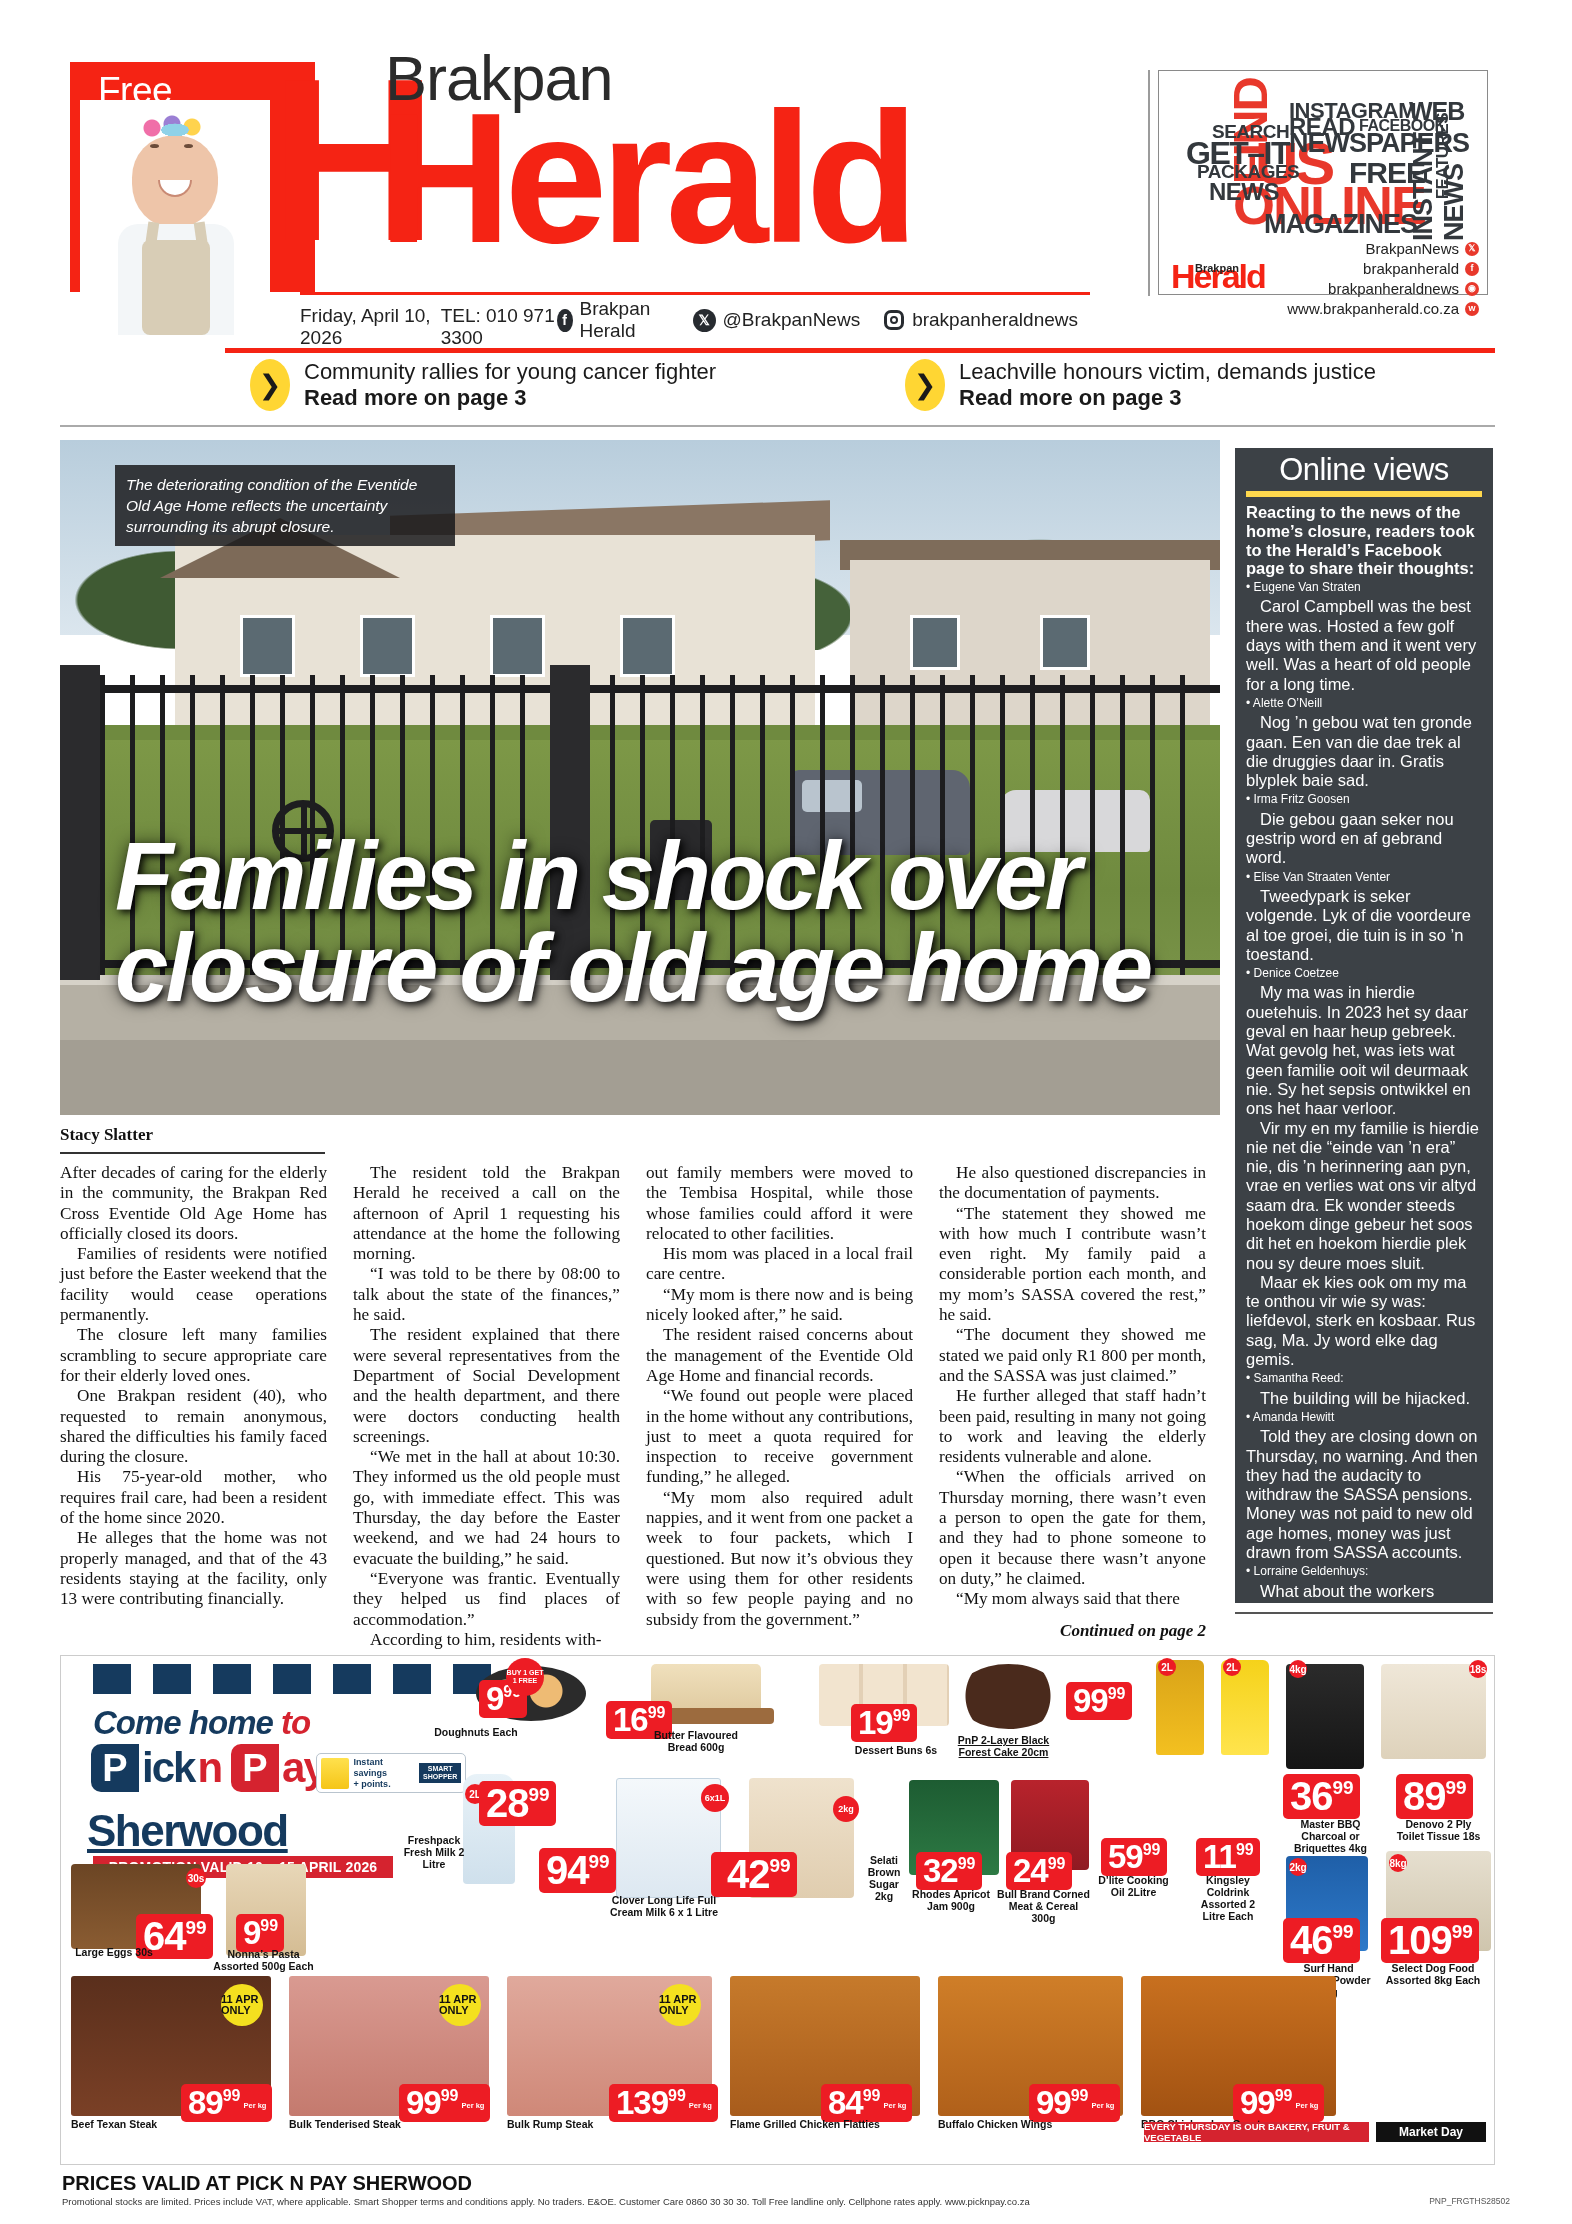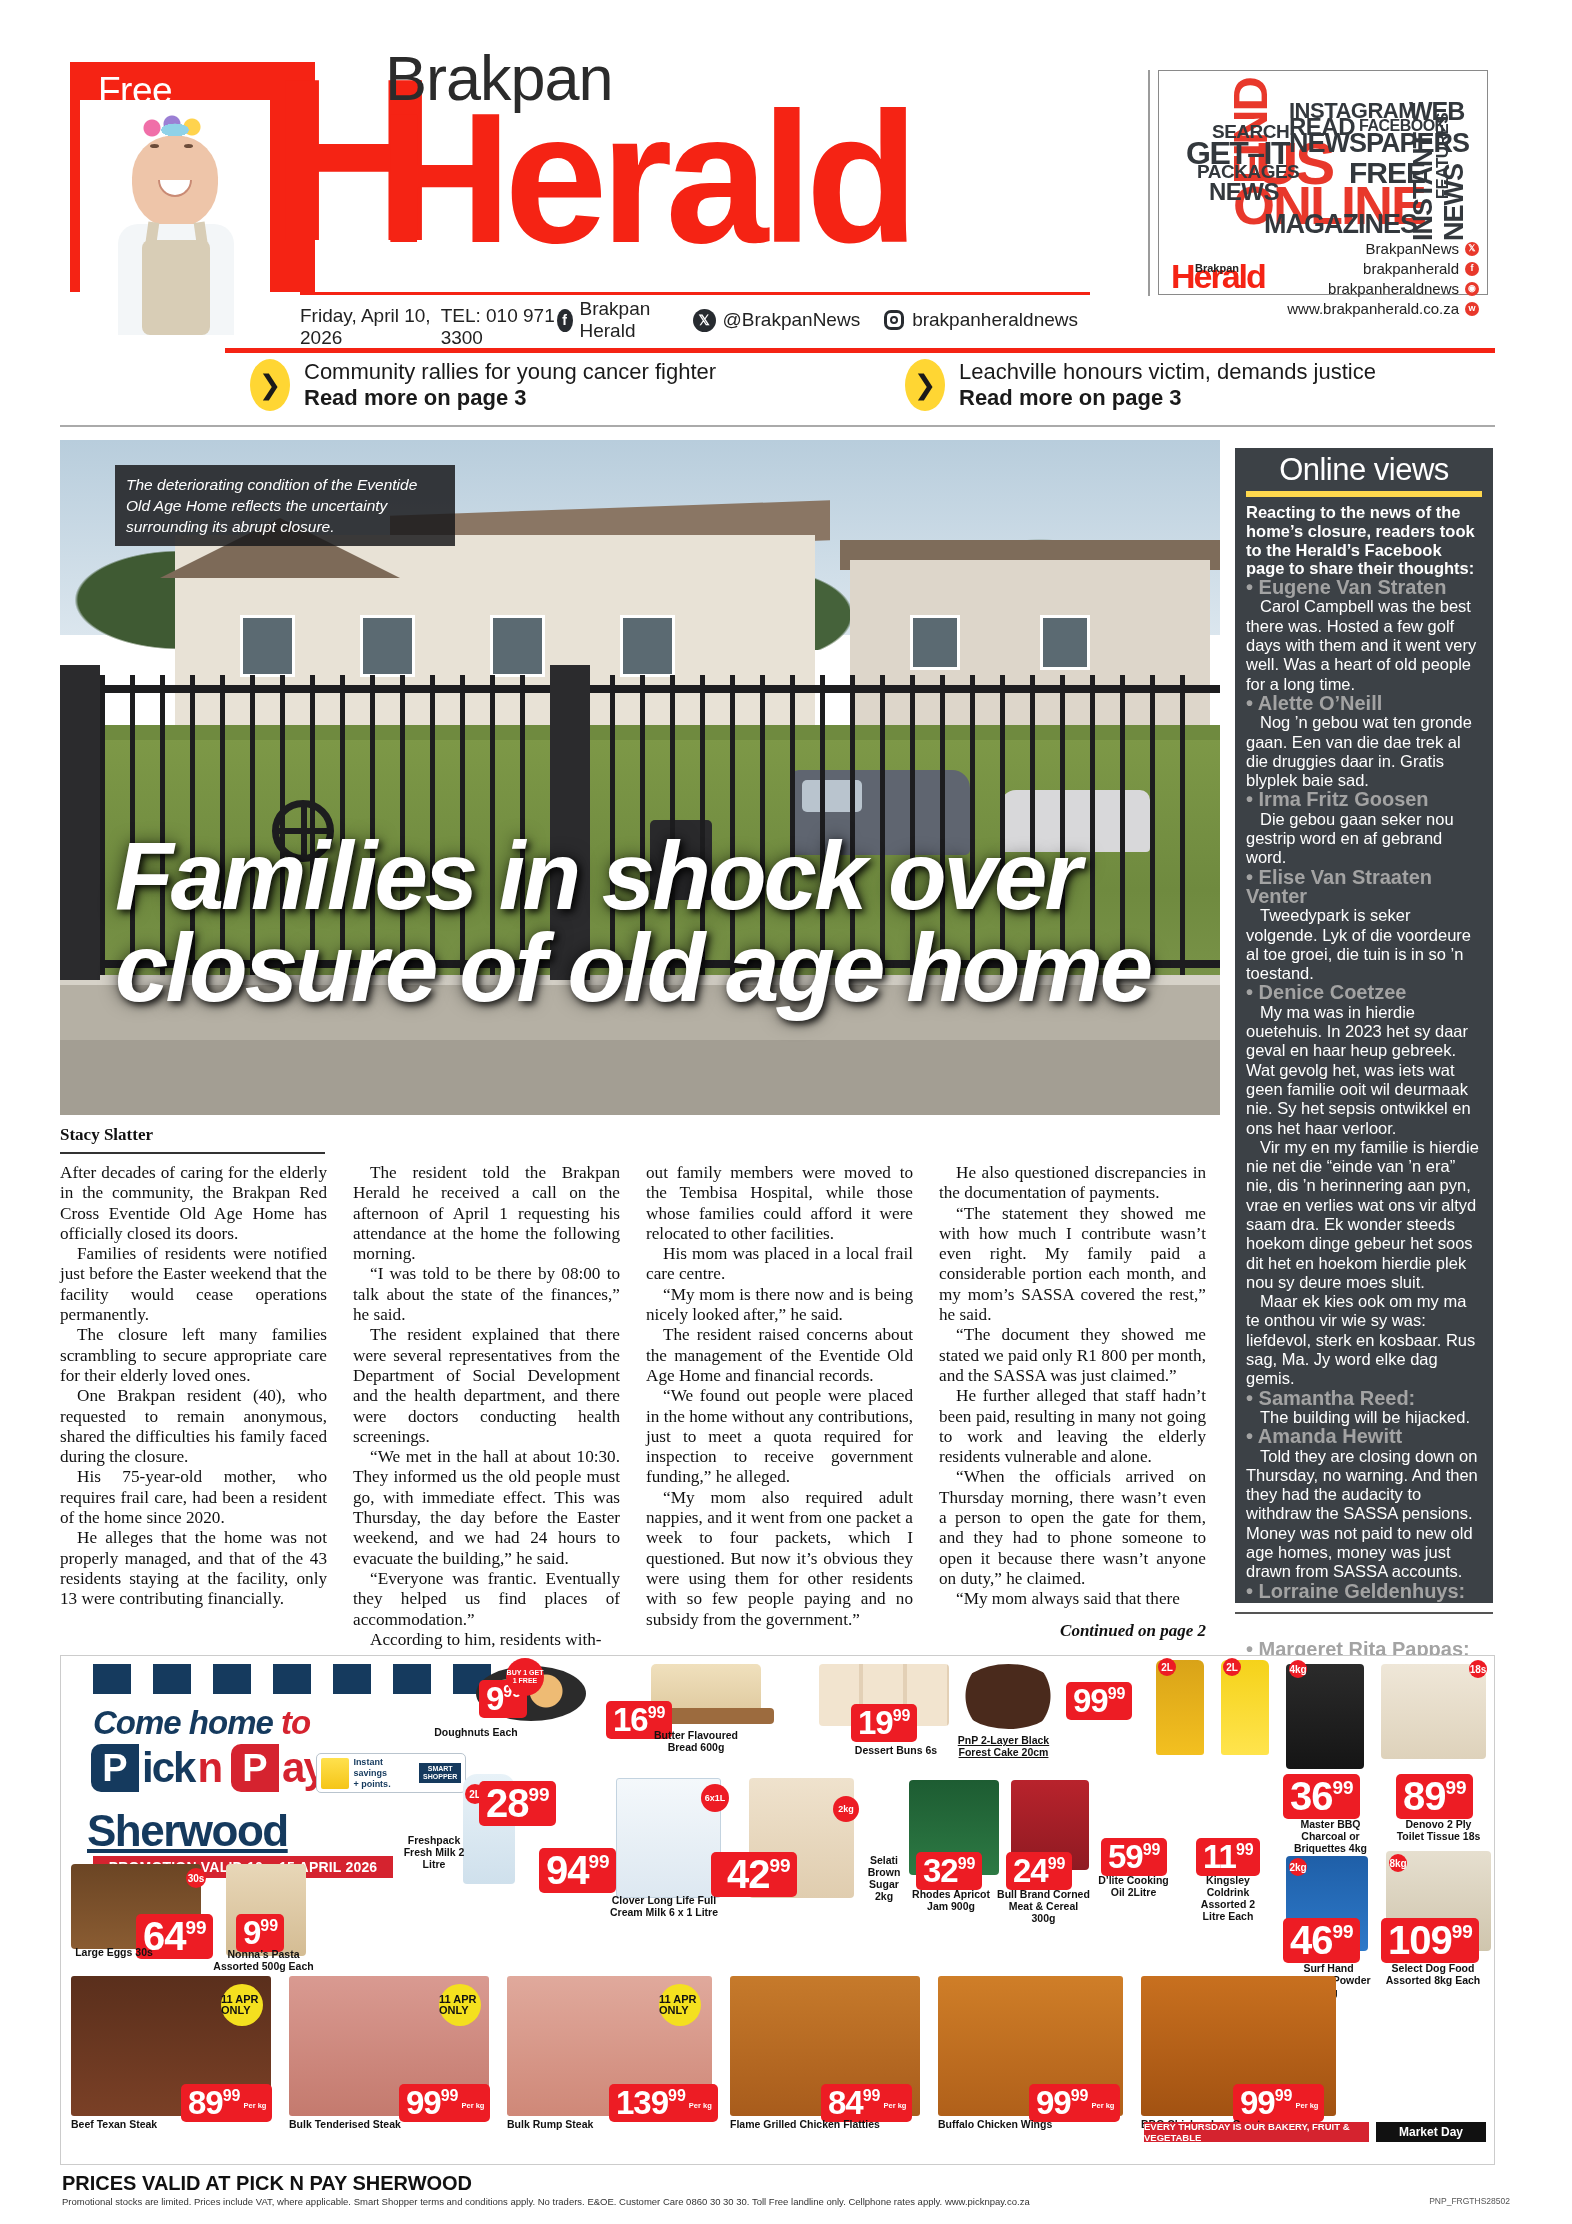--- a/index.html
+++ b/index.html
@@ -215,21 +215,21 @@
   .contd { text-align:right; font-style:italic; font-weight:700; font-size:17px; margin-top:11px; font-family:"Liberation Serif", serif; }
 
   
   .ov {
     position:absolute; left:1235px; top:448px; width:258px; height:1155px;
     background:#3c4146; color:#fff; padding:0 11px 9px 11px;
   }
   .ov-title { font-size:31px; text-align:center; font-weight:400; color:#fff; padding-top:4px; letter-spacing:-0.5px; }
   .ov-bar { width:100%; height:6px; background:#ffd84d; margin:3px 0 6px 0; }
   .ov-intro { font-size:16.5px; line-height:18.8px; font-weight:700; color:#fff; }
-  .ov-name { font-size:20px; line-height:19.3px; font-weight:700; color:#a3a3a3; }
+  .ov-name { font-size:12px; line-height:19.3px; font-weight:400; color:#ffffff; }
   .ov-body { font-size:16.5px; line-height:19.3px; color:#fff; text-indent:14px; }
   .ov-more { font-size:16px; font-weight:700; font-style:italic; text-align:center; margin-top:11px; }
 
   .ov-rule { position:absolute; left:1235px; top:1612px; width:258px; height:2px; background:#555; }
 
   
   .ad { position:absolute; left:60px; top:1655px; width:1435px; height:510px; border:1px solid #ccc; background:#fff; overflow:hidden; }
   .ad-dashes { position:absolute; left:32px; top:8px; display:flex; gap:22px; }
   .ad-dash { width:38px; height:30px; background:#153a5e; }
   .ad-ch { position:absolute; left:32px; top:48px; font-size:33px; font-weight:700; color:#153a5e; font-style:italic; letter-spacing:-1px; }

